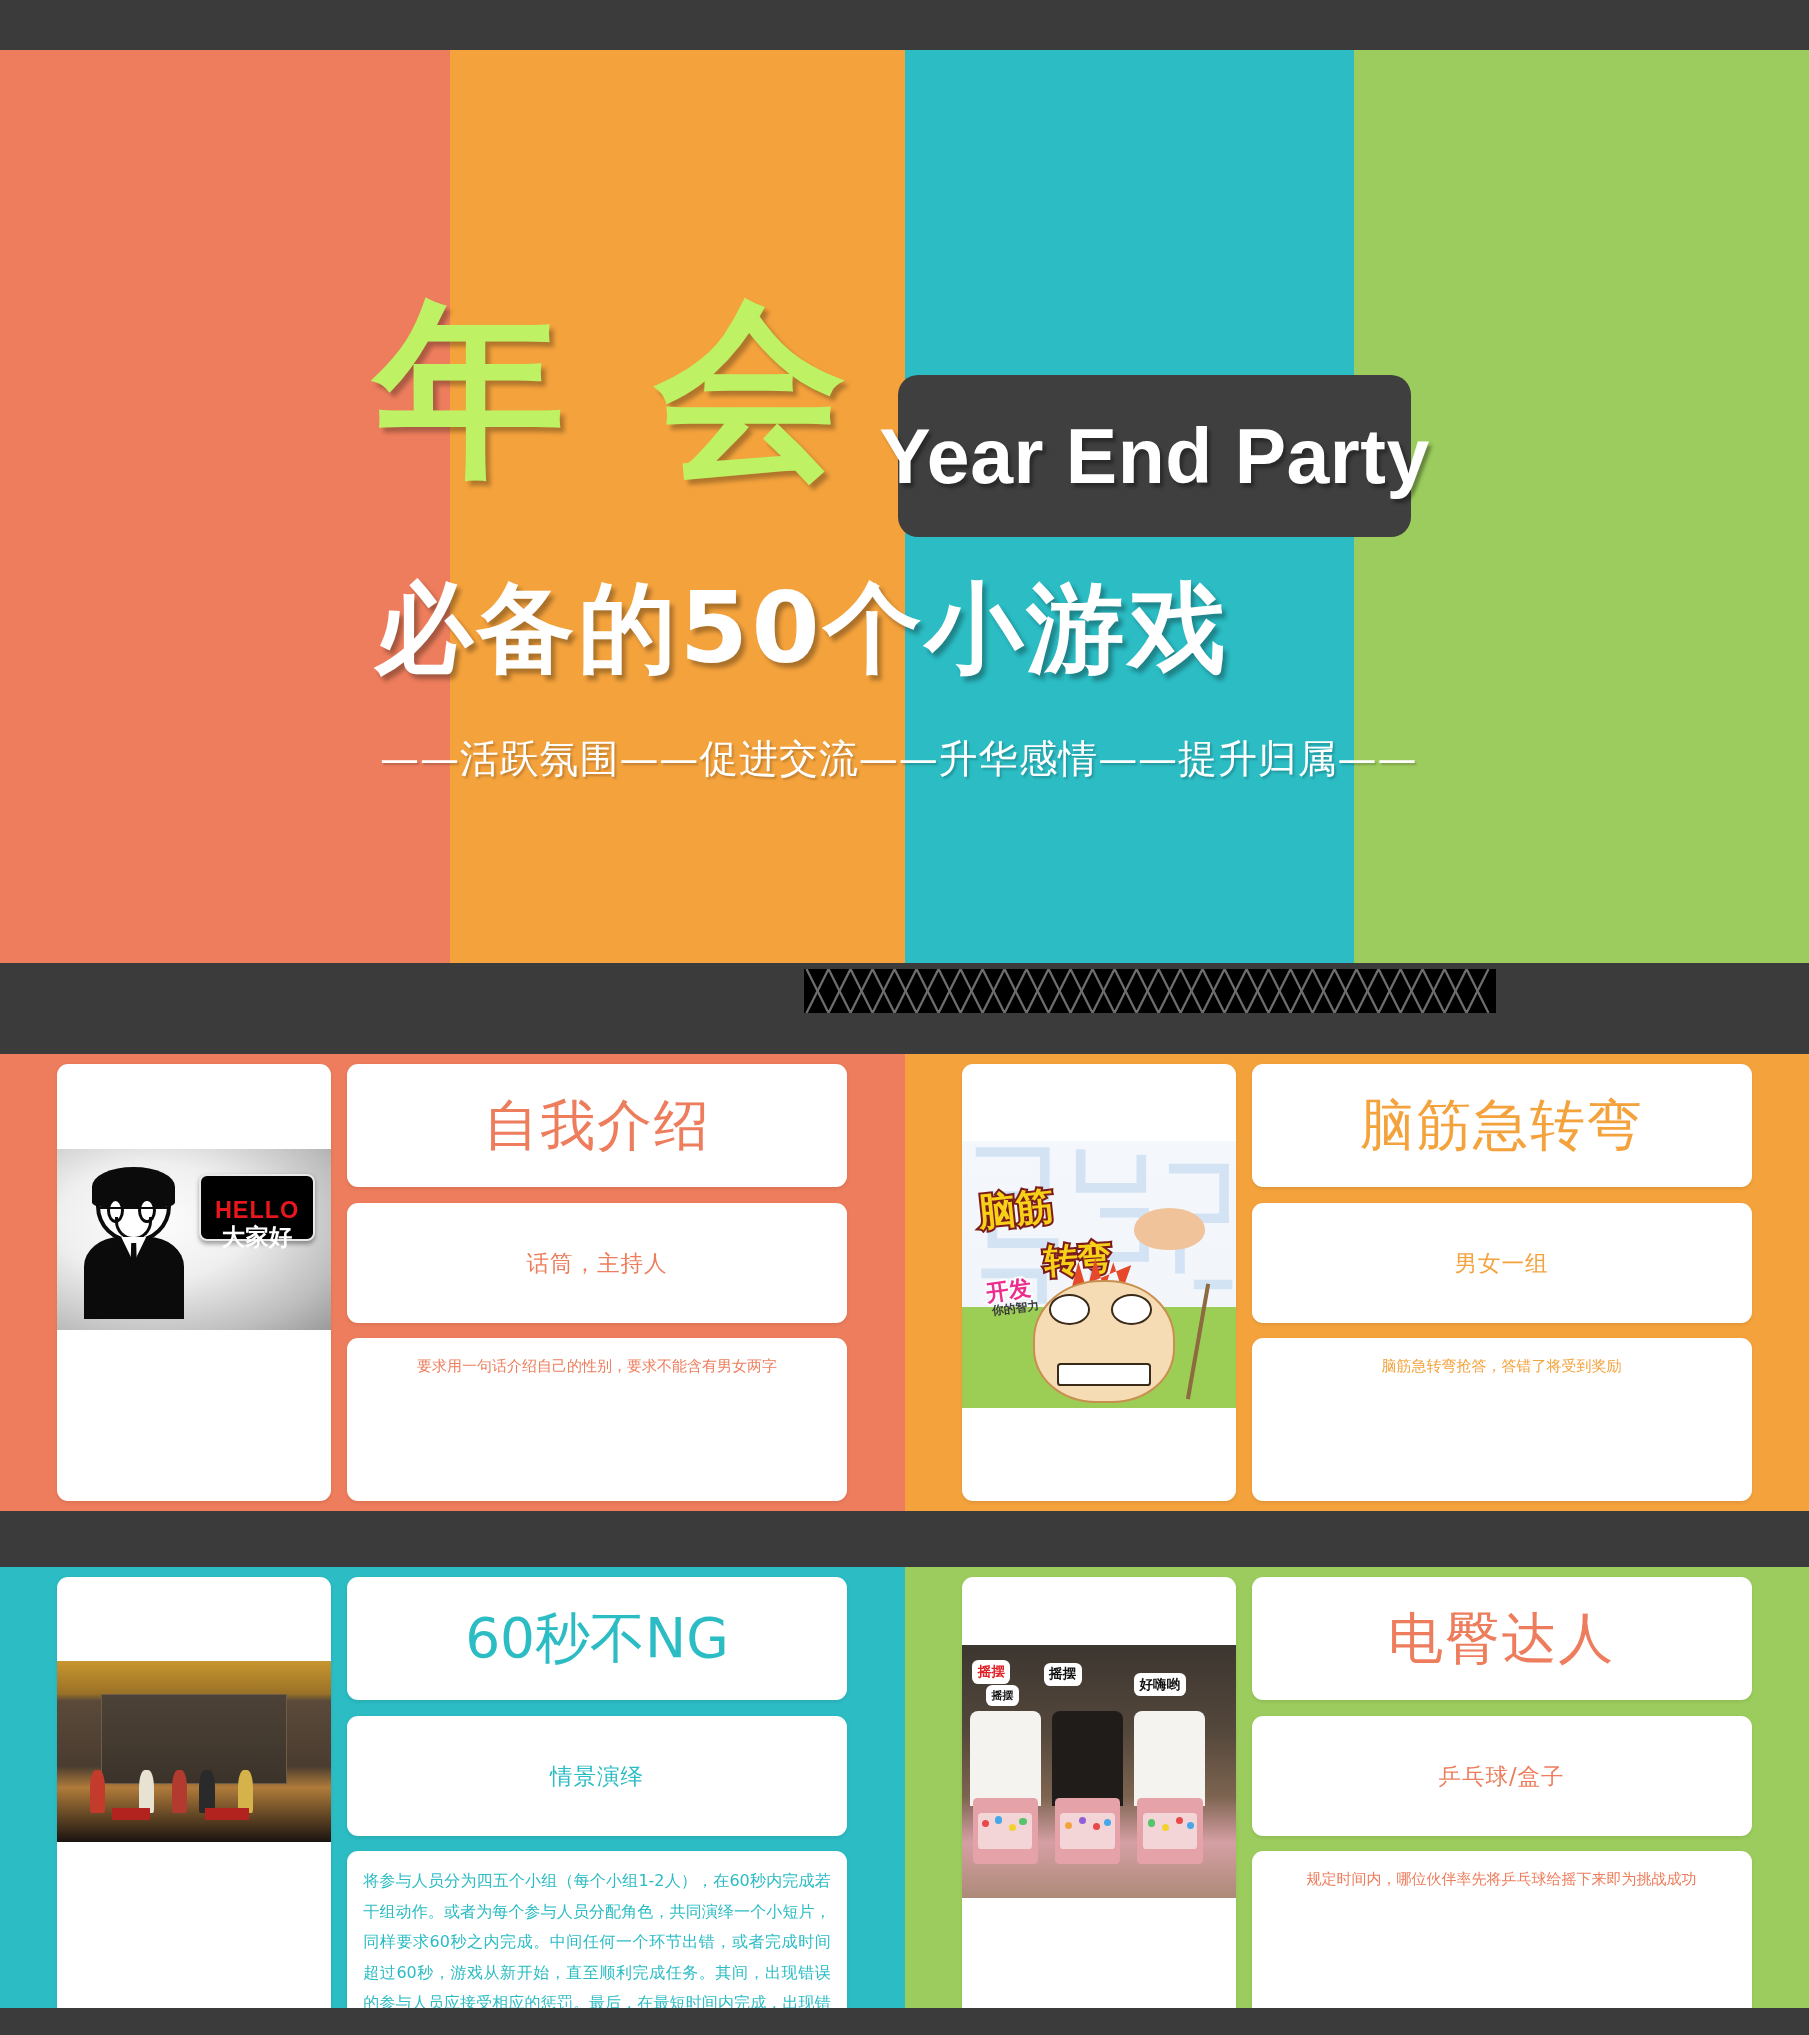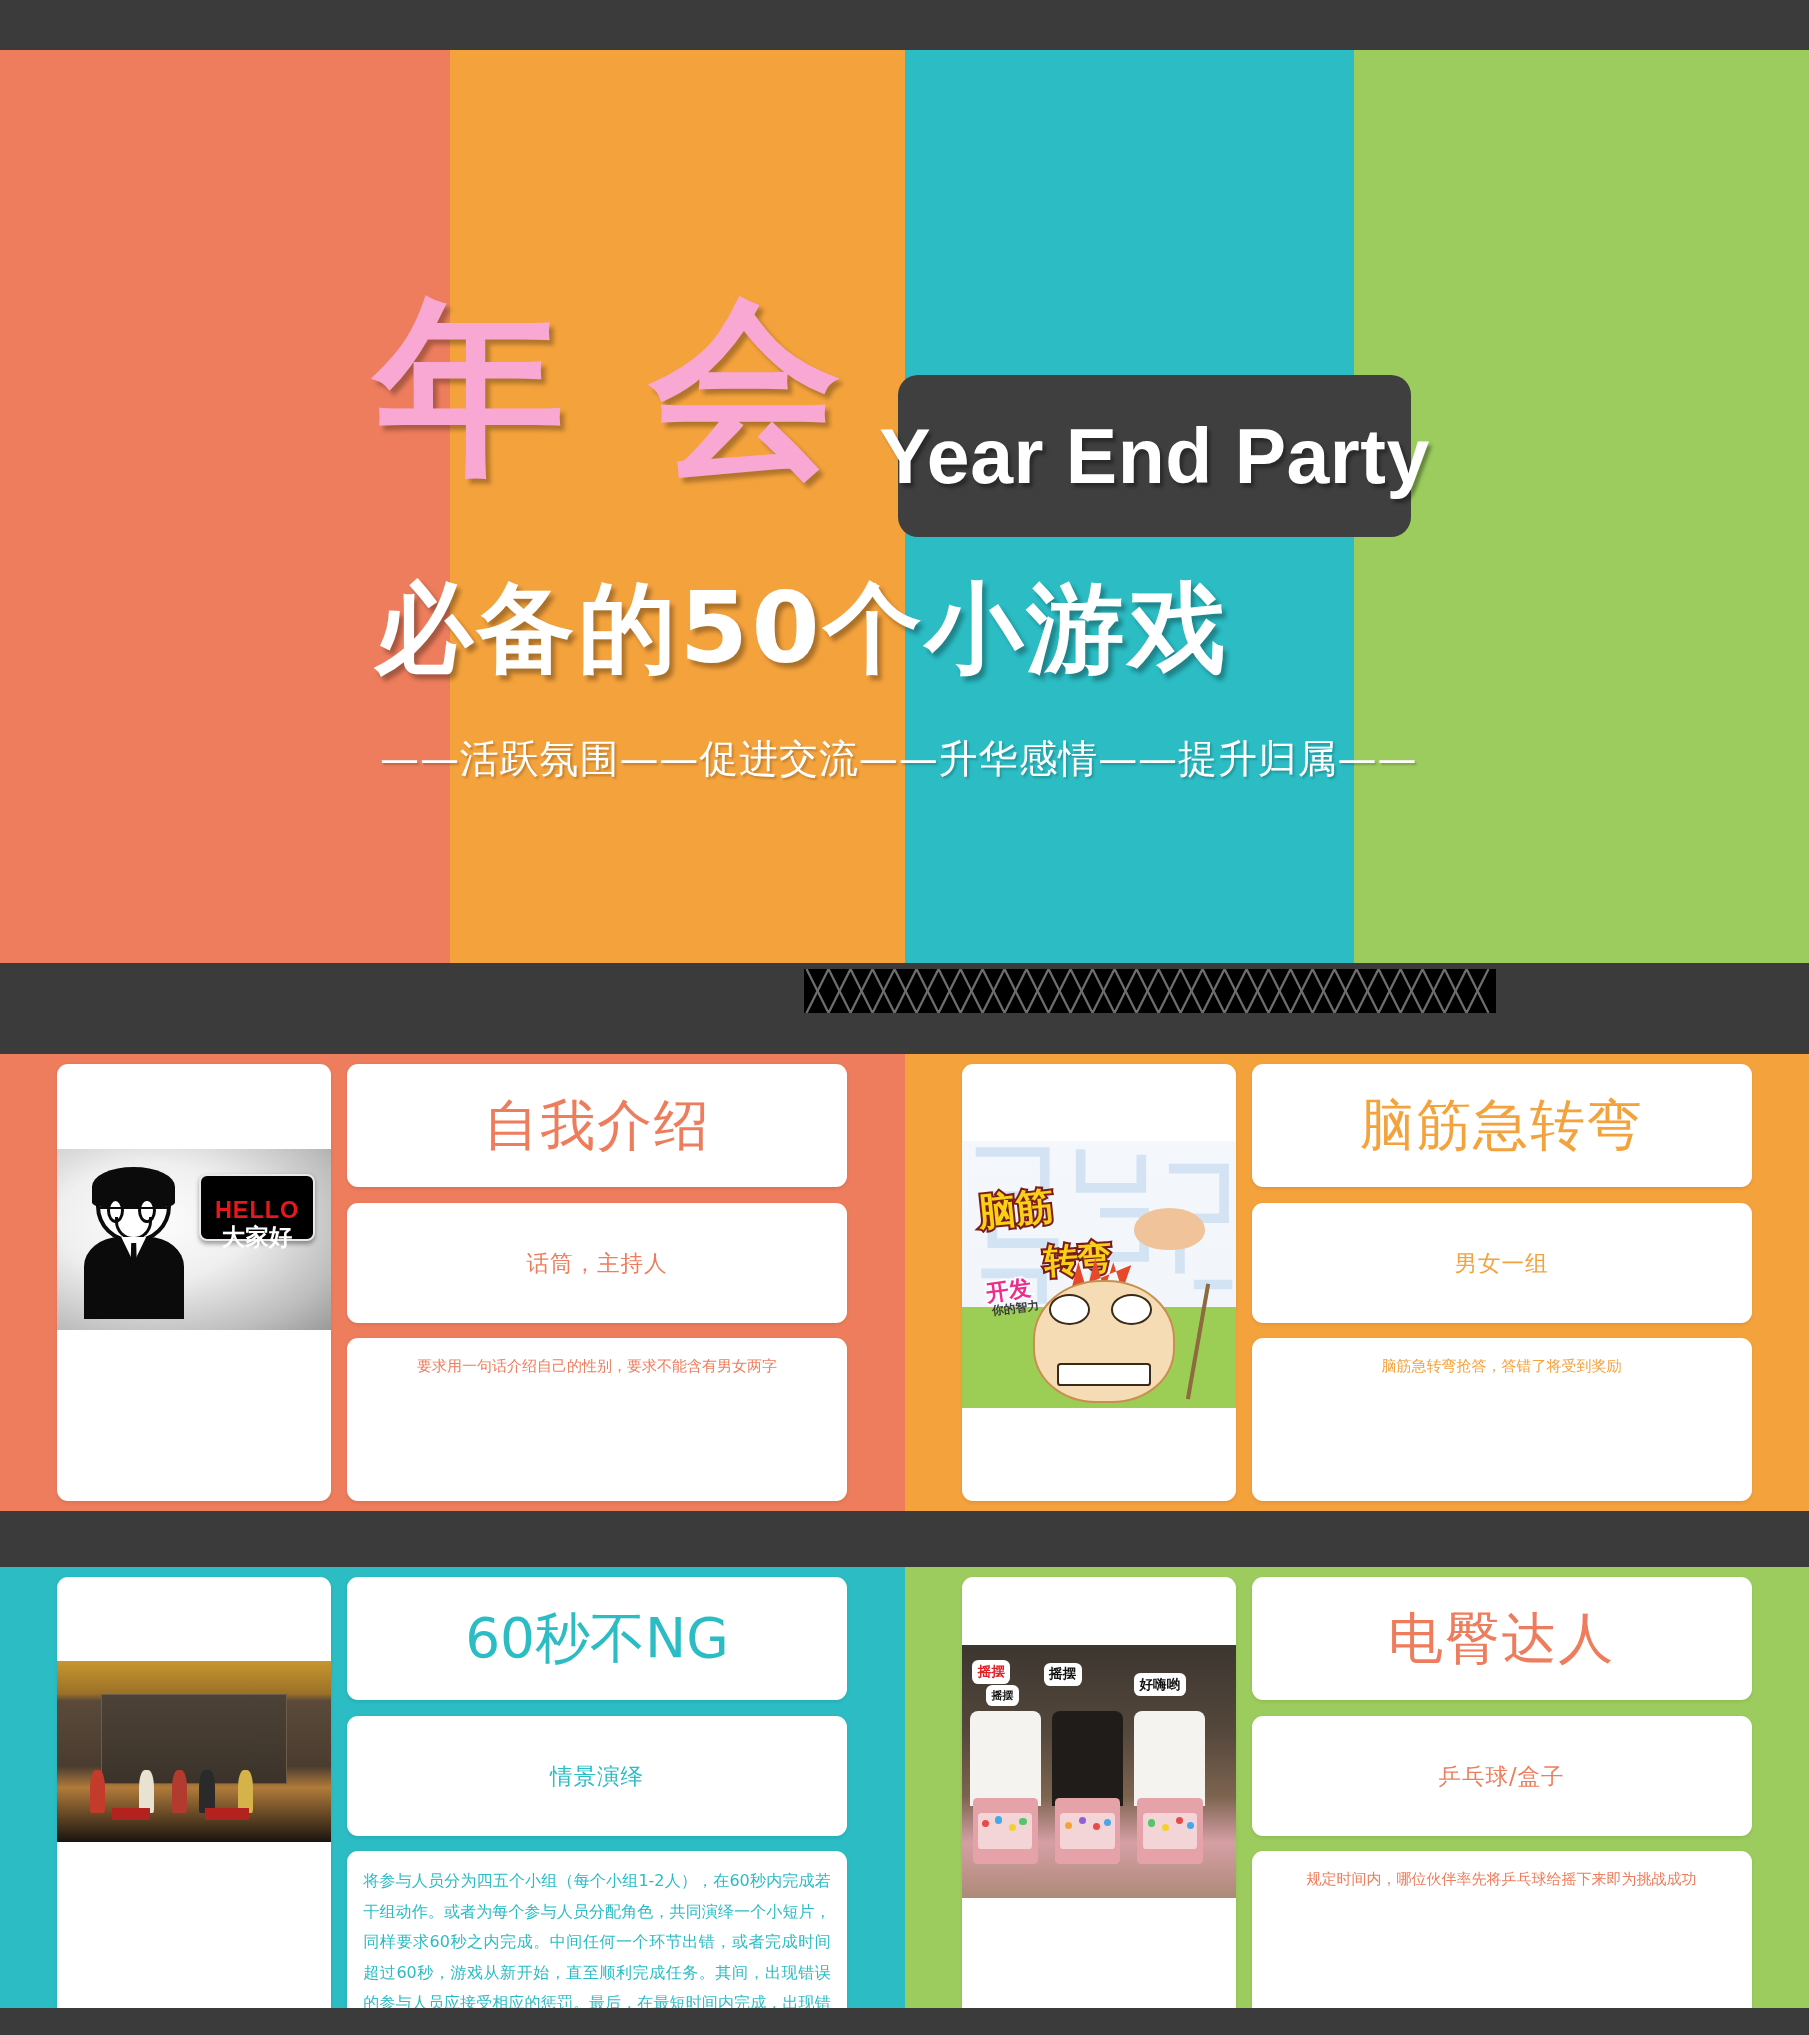--- a/index.html
+++ b/index.html
@@ -12,23 +12,23 @@
   .stripe{height:100%;}
   .stripe.s1{width:450px;}
   .stripe.s2{width:455px;}
   .stripe.s3{width:450px;}
   .stripe.s4{width:455px;}
 
   .hero-inner{position:absolute;inset:0;}
   .title-cn{
     position:absolute;left:375px;top:244px;
     font-size:190px;line-height:1;letter-spacing:19px;font-weight:700;
-    color:#f9a8d4;
+    color:#bef264;
     text-shadow:4.5px 5.4px 4.5px rgba(0,0,0,0.28);
-    font-family:Liberation Serif, serif;
+    font-family:Liberation Sans, sans-serif;
     white-space:nowrap;
   }
   .badge{
     position:absolute;left:898px;top:325px;width:513px;height:162px;
     background:#3f3f3f;border-radius:20px;
     display:flex;align-items:center;justify-content:center;
   }
   .badge span{
     font-size:77px;font-weight:700;color:#ffffff;letter-spacing:0.5px;
     text-shadow:3.2px 3.6px 3.6px rgba(0,0,0,0.35);

